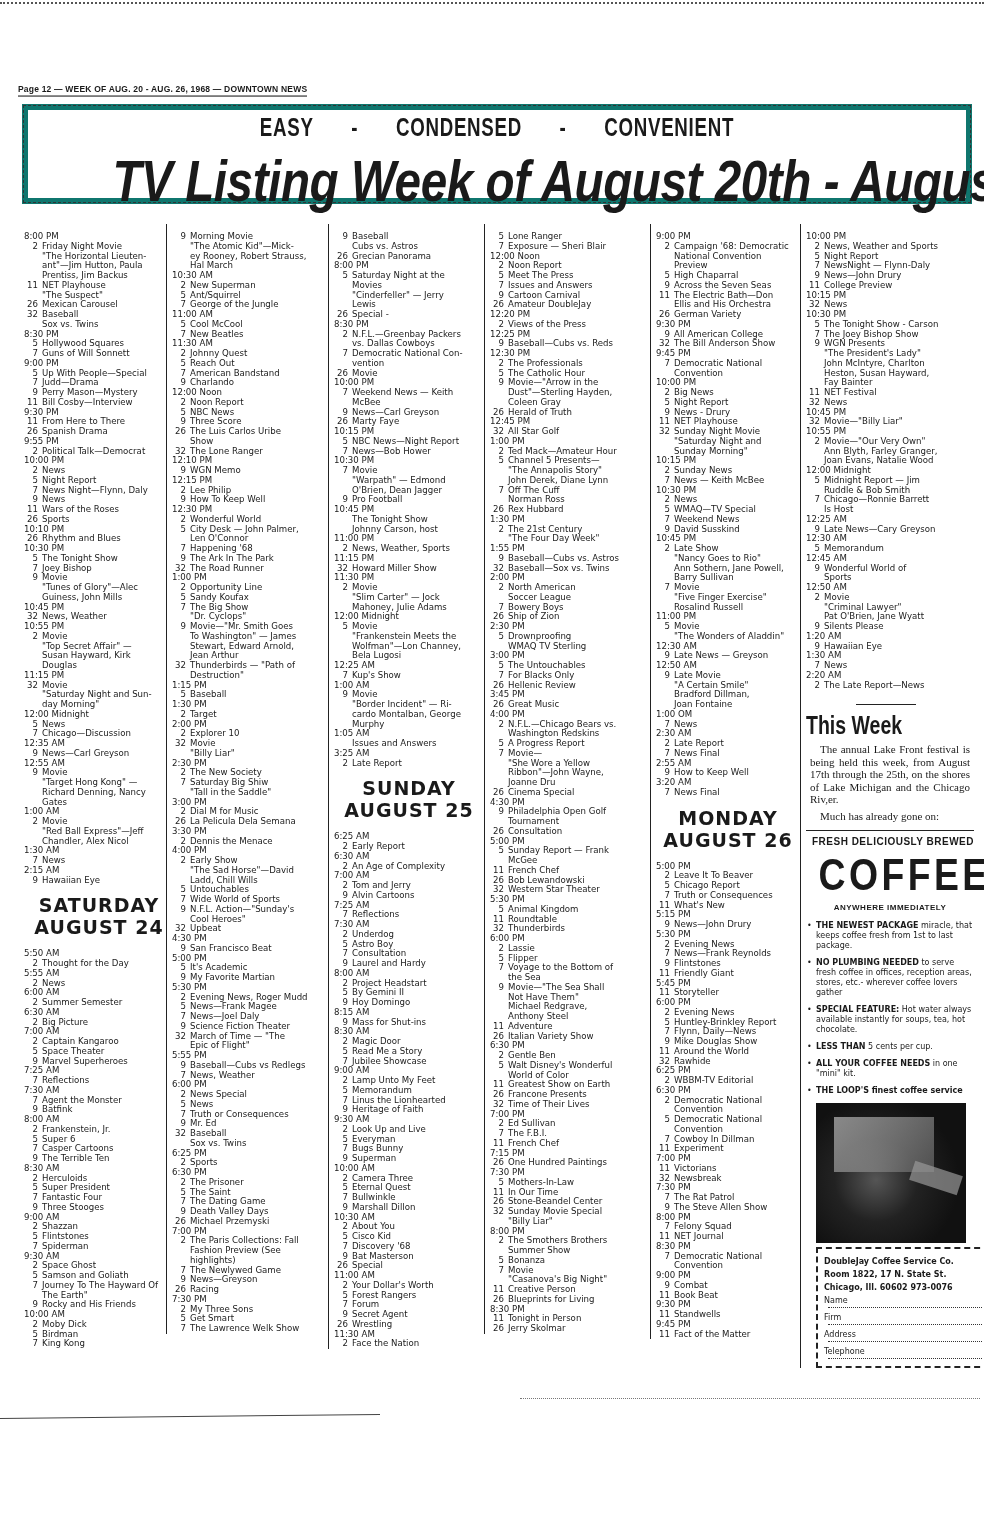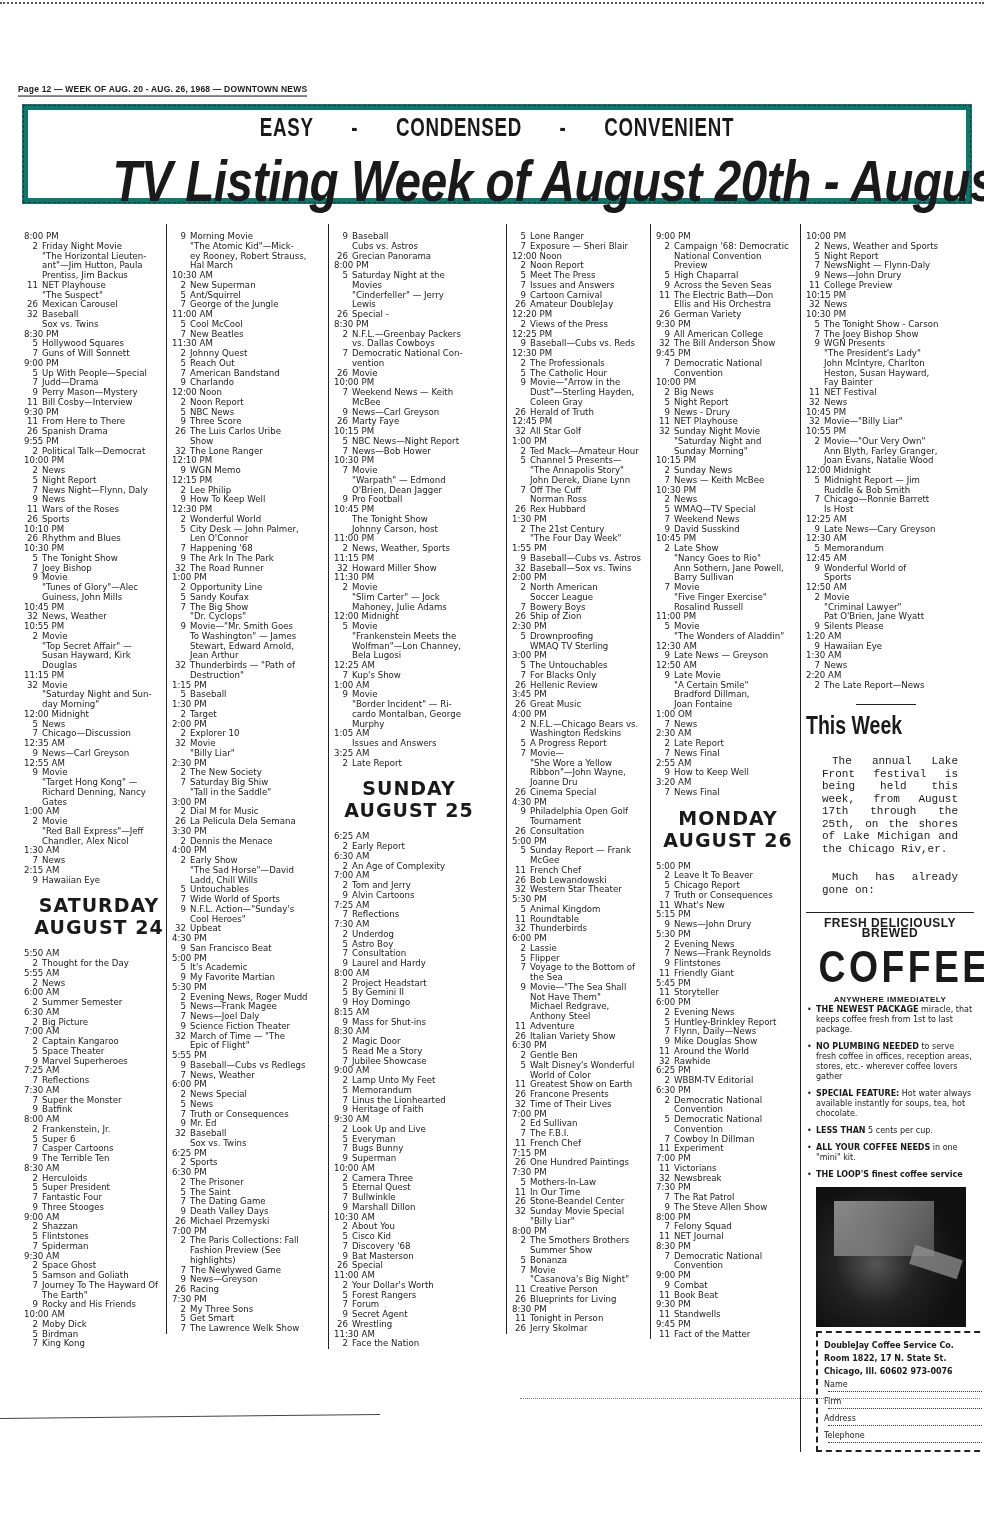--- a/index.html
+++ b/index.html
@@ -13,25 +13,25 @@
   .headline{position:absolute;top:36px;left:0;right:0;text-align:center;font-family:"Liberation Sans",sans-serif;font-weight:bold;font-style:italic;font-size:58px;line-height:70px;white-space:nowrap;transform:scaleX(0.82);letter-spacing:-0.5px;}
   .col{position:absolute;top:232px;font-family:"DejaVu Sans",sans-serif;font-size:8.6px;line-height:9.75px;}
   .col .sep{position:absolute;top:-8px;bottom:0;left:-6px;border-left:1.3px solid #222;}
   .slot .t{display:block;}
   .slot .e{display:block;padding-left:18px;text-indent:-0px;}
   .slot .e .ch{display:inline-block;width:13px;text-align:right;margin-right:4px;margin-left:-17px;}
   .slot .e .sub{display:block;padding-left:0;}
   .dayhead{font-family:"DejaVu Sans",sans-serif;font-weight:900;font-size:19px;line-height:21px;text-align:center;letter-spacing:1px;margin:10px 0 12px 0;transform:scaleY(1.05);}
   .thisweek{font-family:"Liberation Sans",sans-serif;font-weight:bold;font-size:25px;transform:scaleX(0.78);transform-origin:left;margin:0 0 4px 0;line-height:28px;}
   .para{font-family:"Liberation Serif",serif;font-size:11px;line-height:12.5px;text-align:justify;}
-  .para p{margin:16px;text-indent:10px;font-family:Liberation Mono, monospace;}
+  .para p{margin:4px;text-indent:10px;}
   .ad{border-top:1.5px solid #222;margin-top:8px;padding-top:6px;}
-  .ad .fresh{font-family:"Liberation Sans",sans-serif;font-weight:bold;font-size:12px;text-align:center;letter-spacing:0.5px;}
+  .ad .fresh{font-family:"Liberation Sans",sans-serif;font-weight:bold;font-size:10px;text-align:right;letter-spacing:0.5px;}
   .ad .coffee{font-family:"Liberation Sans",sans-serif;font-weight:bold;font-size:44px;text-align:center;letter-spacing:4px;transform:scaleX(0.85);line-height:48px;margin:4px 0;}
-  .ad .anywhere{font-family:"Liberation Sans",sans-serif;font-weight:bold;font-size:8px;text-align:center;letter-spacing:0.5px;}
+  .ad .anywhere{font-family:"Liberation Sans",sans-serif;font-weight:bold;font-size:8px;text-align:center;letter-spacing:0.5px;margin-bottom:8px;}
   .ad ul{list-style:none;margin:0;padding:0;font-size:8px;line-height:10px;}
   .ad li{position:relative;padding-left:10px;margin-bottom:7px;}
   .ad li:before{content:"\2022";position:absolute;left:1px;}
   .ad li b{font-weight:bold;}
   .photo{width:150px;height:140px;margin:2px 0 4px 10px;background:radial-gradient(circle at 40% 55%,#555 0,#222 35%,#111 70%);position:relative;}
   .photo .machine{position:absolute;left:18px;top:14px;width:100px;height:55px;background:linear-gradient(135deg,#bbb,#666);opacity:0.7;}
   .photo .tray{position:absolute;left:95px;top:65px;width:50px;height:20px;background:#999;transform:rotate(18deg);opacity:0.7;}
   .coupon{border:2px dashed #222;margin-left:10px;width:158px;padding:6px 6px 4px 6px;font-size:8px;line-height:13px;font-weight:bold;}
   .coupon .fld{font-weight:normal;display:flex;flex-direction:column;}
   .coupon .fld .dots{flex:1;border-bottom:1px dotted #333;margin:0 0 3px 4px;}
@@ -164,21 +164,21 @@
       <span class="e"><span class="ch">2</span><span>Captain Kangaroo</span></span>
       <span class="e"><span class="ch">5</span><span>Space Theater</span></span>
       <span class="e"><span class="ch">9</span><span>Marvel Superheroes</span></span>
     </div>
     <div class="slot">
       <span class="t">7:25 AM</span>
       <span class="e"><span class="ch">7</span><span>Reflections</span></span>
     </div>
     <div class="slot">
       <span class="t">7:30 AM</span>
-      <span class="e"><span class="ch">7</span><span>Super the Monster</span></span>
+      <span class="e"><span class="ch">7</span><span>Agent the Monster</span></span>
       <span class="e"><span class="ch">9</span><span>Batfink</span></span>
     </div>
     <div class="slot">
       <span class="t">8:00 AM</span>
       <span class="e"><span class="ch">2</span><span>Frankenstein, Jr.</span></span>
       <span class="e"><span class="ch">5</span><span>Super 6</span></span>
       <span class="e"><span class="ch">7</span><span>Casper Cartoons</span></span>
       <span class="e"><span class="ch">9</span><span>The Terrible Ten</span></span>
     </div>
     <div class="slot">
@@ -503,21 +503,21 @@
       <span class="e"><span class="ch">5</span><span>Forest Rangers</span></span>
       <span class="e"><span class="ch">7</span><span>Forum</span></span>
       <span class="e"><span class="ch">9</span><span>Secret Agent</span></span>
       <span class="e"><span class="ch">26</span><span>Wrestling</span></span>
     </div>
     <div class="slot">
       <span class="t">11:30 AM</span>
       <span class="e"><span class="ch">2</span><span>Face the Nation</span></span>
     </div>
   </div>
-<div class="col" id="col3" style="left:512px;width:156px;">
+<div class="col" id="col3" style="left:490px;width:156px;">
     <div class="sep"></div>
     <div class="slot">
       <span class="e"><span class="ch">5</span><span>Lone Ranger</span></span>
       <span class="e"><span class="ch">7</span><span>Exposure — Sheri Blair</span></span>
     </div>
     <div class="slot">
       <span class="t">12:00 Noon</span>
       <span class="e"><span class="ch">2</span><span>Noon Report</span></span>
       <span class="e"><span class="ch">5</span><span>Meet The Press</span></span>
       <span class="e"><span class="ch">7</span><span>Issues and Answers</span></span>

